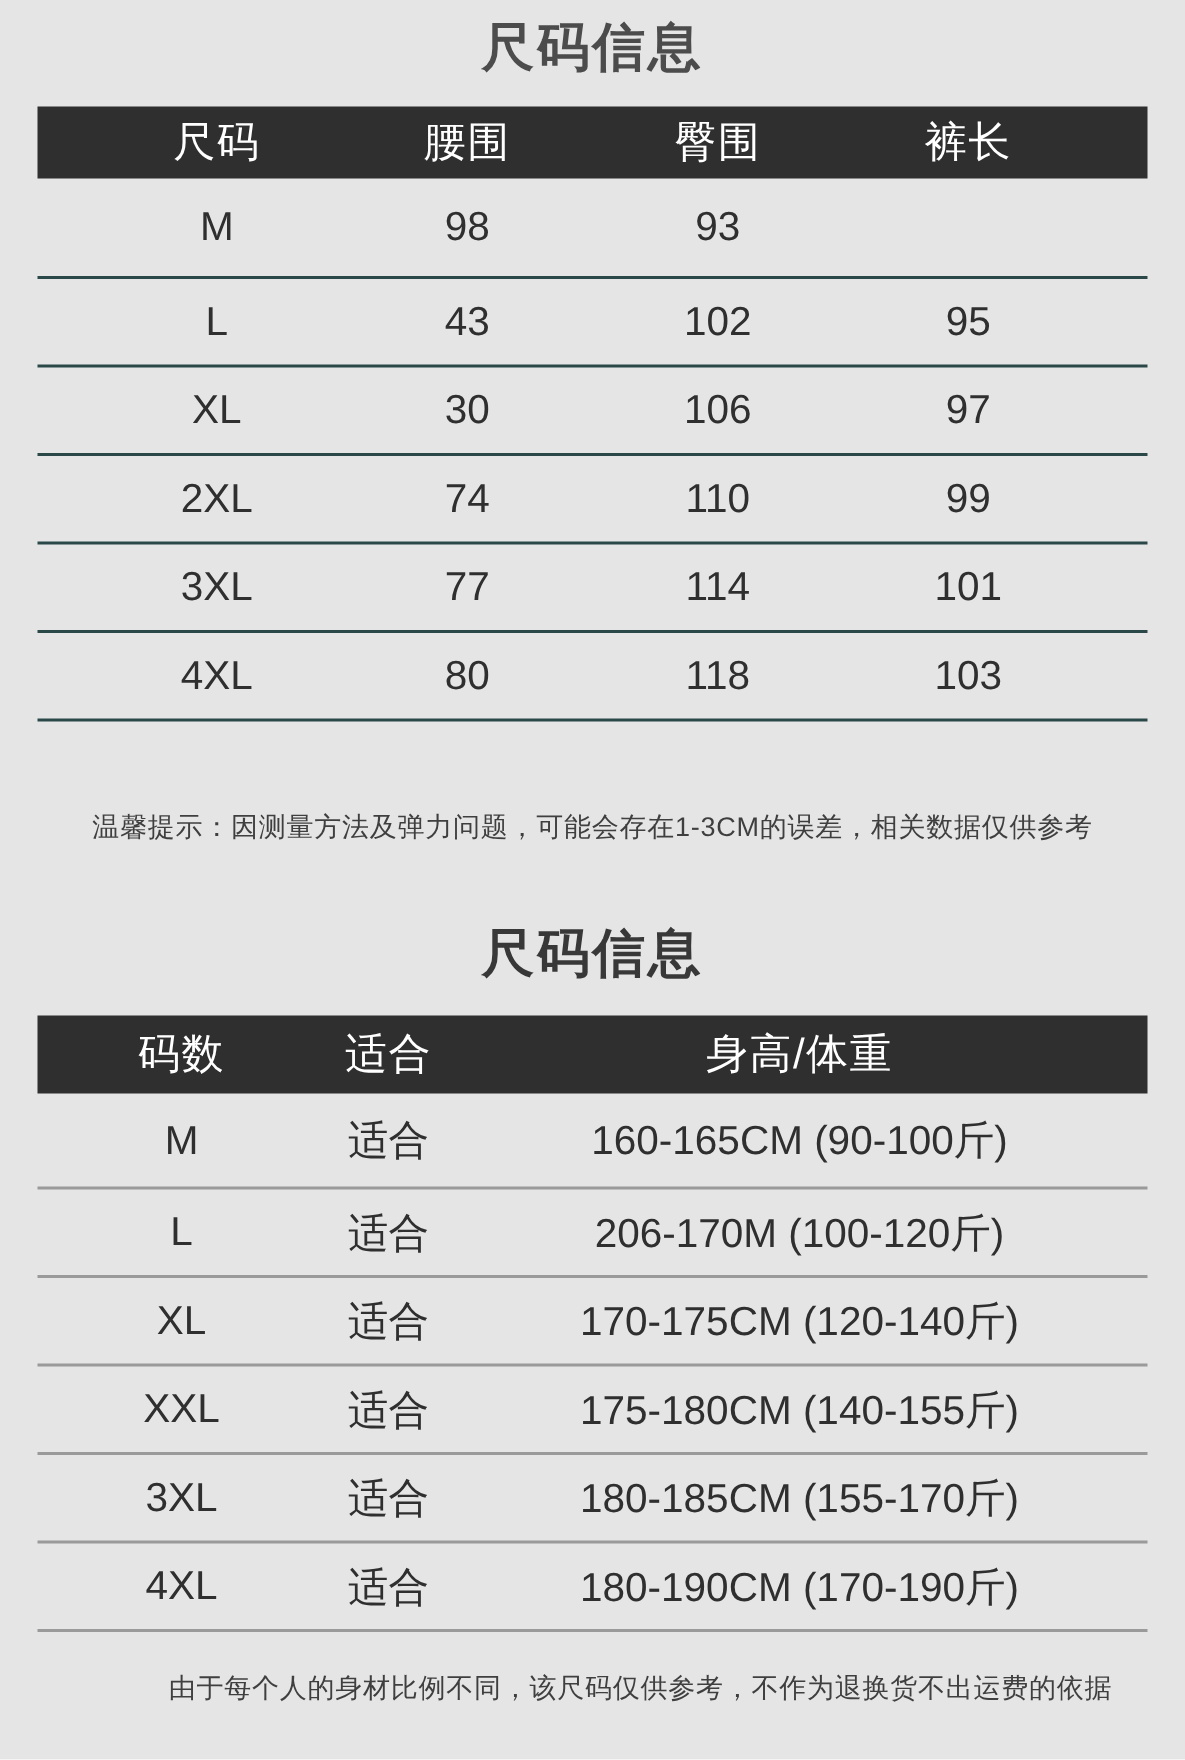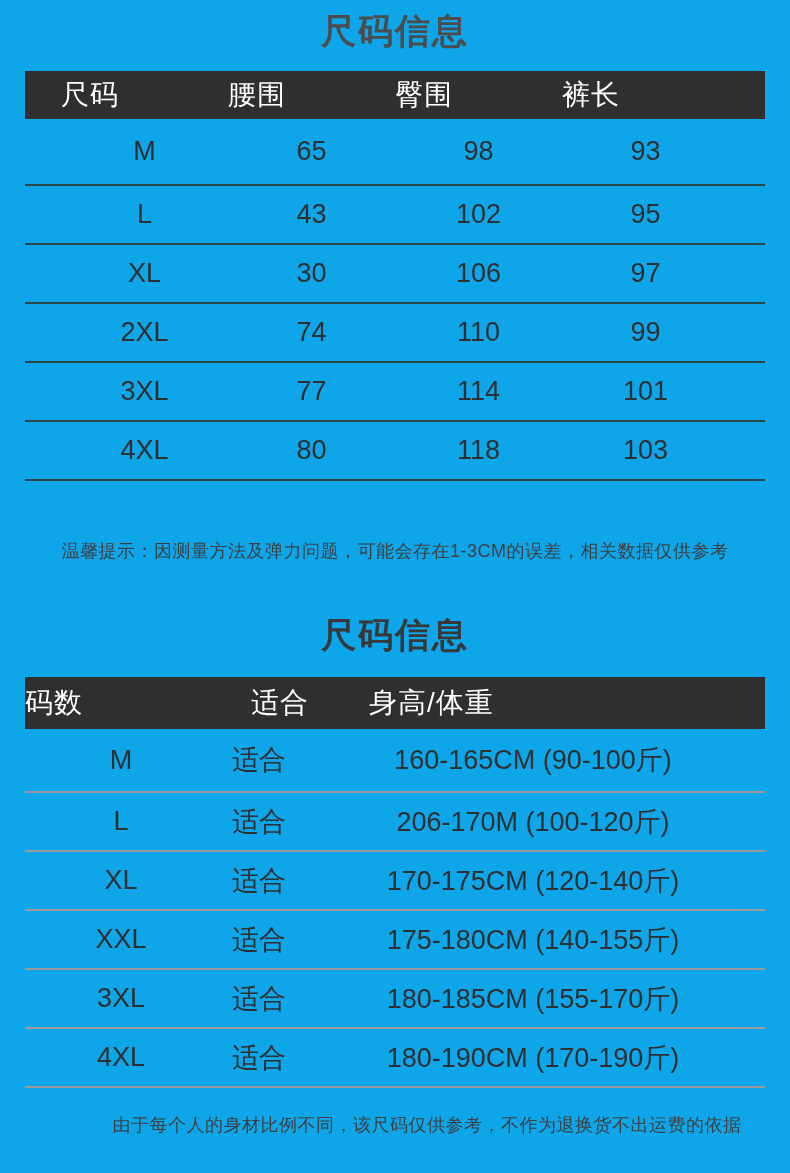--- a/index.html
+++ b/index.html
@@ -1,34 +1,34 @@
 <!DOCTYPE html>
 <html style="--header-bar: #2f2f2f; --header-text: #ffffff; --divider-table1: #2b4848; --divider-table2: #9a9a9a; --title1-text: #4c4c4c; --title2-text: #383838; --body-text: #2f2f2f; --note-text: #3f3f3f;"><head>
 <meta charset="utf-8">
 <style>
   html,body{margin:0;padding:0;background:#ffffff;}
   .page{
-    position:relative;width:790px;height:1173px;background:#0ea5e9;overflow:hidden;
+    position:relative;width:790px;height:1173px;background:#e5e5e5;overflow:hidden;
     font-family:"Liberation Sans","DejaVu Sans",sans-serif;
     color:var(--body-text,#2f2f2f);
   }
   .title{
     position:absolute;left:0;width:790px;text-align:center;
     font-size:35px;font-weight:bold;letter-spacing:2px;
   }
   .t1{top:8px;color:var(--title1-text,#4c4c4c);}
   .t2{top:612px;color:var(--title2-text,#383838);}
   .bar{
     position:absolute;left:25px;width:740px;background:var(--header-bar,#2f2f2f);
     display:grid;align-items:center;color:var(--header-text,#ffffff);
     font-size:28px;font-weight:500;letter-spacing:1px;box-sizing:border-box;
   }
   .bar1{top:71px;height:48px;grid-template-columns:repeat(4,1fr);padding:0 36px;}
-  .bar2{top:677px;height:52px;grid-template-columns:192px 84px 1fr;gap:34px;}
-  .hcell{}
+  .bar2{top:677px;height:52px;grid-template-columns:192px 84px 1fr;}
+  .hcell{text-align:center;}
   .table{position:absolute;left:25px;width:740px;}
   .table1{top:119px;}
   .table2{top:729px;}
   .row{display:grid;align-items:center;font-size:27px;box-sizing:border-box;}
   .table1 .row{
     grid-template-columns:repeat(4,1fr);padding:0 36px;height:59px;
     border-bottom:2px solid var(--divider-table1,#2b4848);
   }
   .table1 .row:first-child{height:67px;}
   .table2 .row{
@@ -54,21 +54,20 @@
   <div class="bar bar1">
     <div class="hcell">尺码</div>
     <div class="hcell">腰围</div>
     <div class="hcell">臀围</div>
     <div class="hcell">裤长</div>
   </div>
 
   <div class="table table1">
     <div class="row">
       <div class="cell">M</div>
-      <div class="cell">65</div>
       <div class="cell">98</div>
       <div class="cell">93</div>
     </div>
     <div class="row">
       <div class="cell">L</div>
       <div class="cell">43</div>
       <div class="cell">102</div>
       <div class="cell">95</div>
     </div>
     <div class="row">

